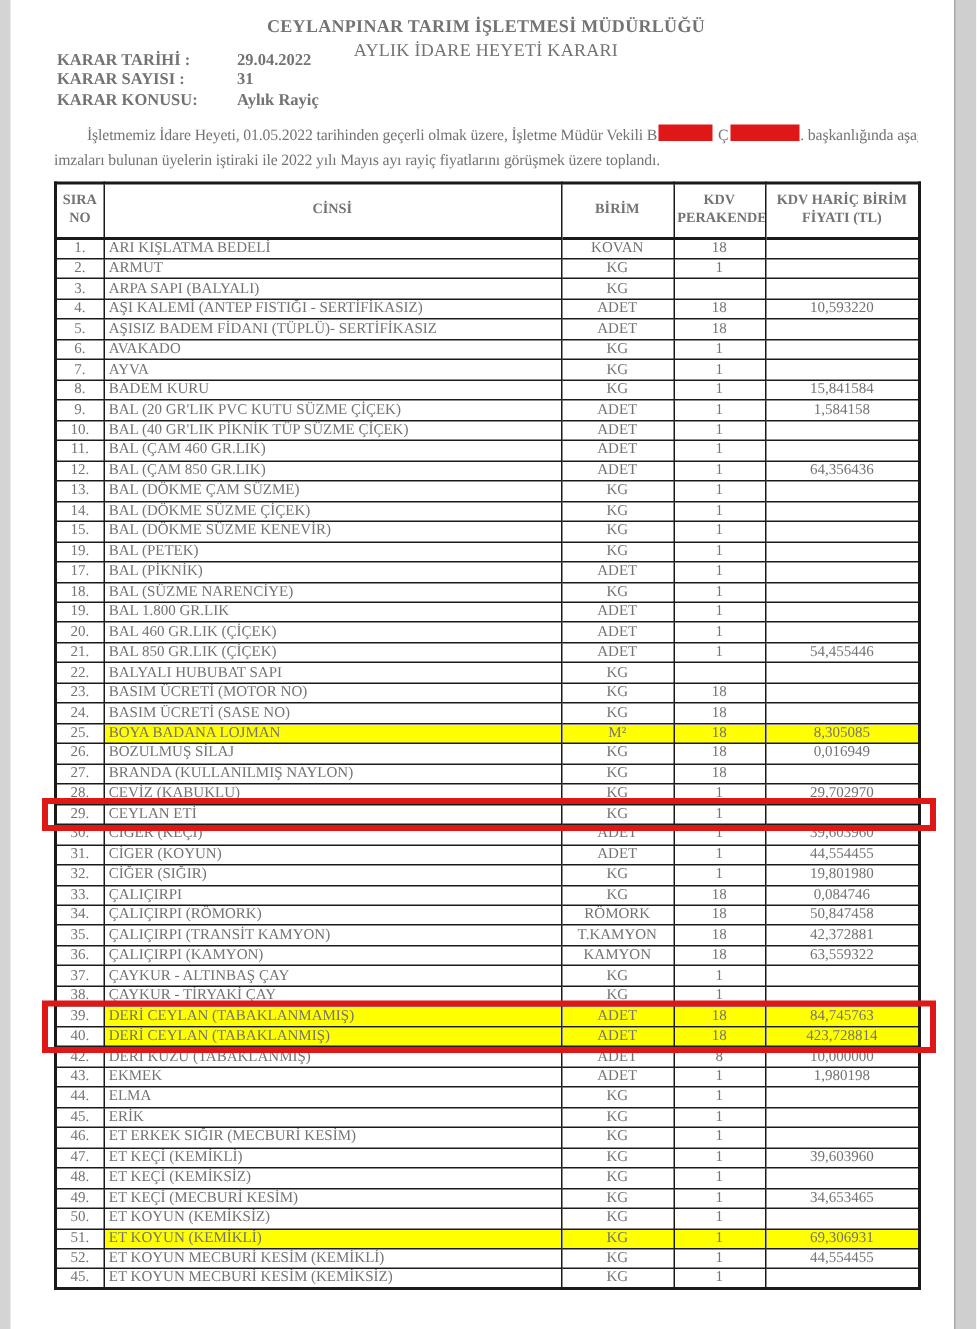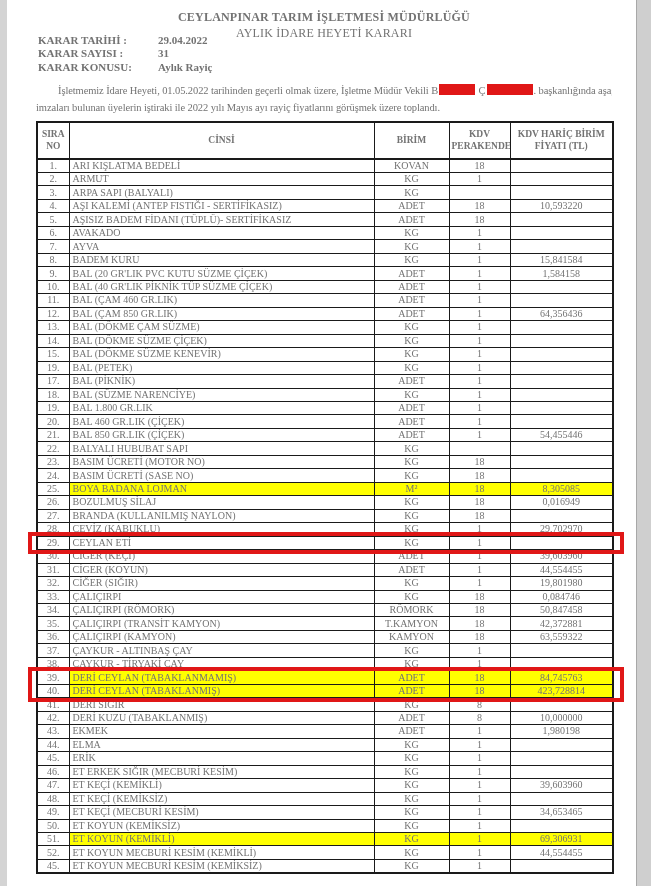--- a/index.html
+++ b/index.html
@@ -372,27 +372,20 @@
             <td class="c-price" style="background: rgb(255, 255, 0);">84,745763</td>
           </tr>
           <tr>
             <td class="c-no">40.</td>
             <td class="c-name" style="background: rgb(255, 255, 0);">DERİ CEYLAN (TABAKLANMIŞ)</td>
             <td class="c-unit" style="background: rgb(255, 255, 0);">ADET</td>
             <td class="c-vat" style="background: rgb(255, 255, 0);">18</td>
             <td class="c-price" style="background: rgb(255, 255, 0);">423,728814</td>
           </tr>
           <tr>
-            <td class="c-no">41.</td>
-            <td class="c-name">DERİ SIĞIR</td>
-            <td class="c-unit">KG</td>
-            <td class="c-vat">8</td>
-            <td class="c-price"></td>
-          </tr>
-          <tr>
             <td class="c-no">42.</td>
             <td class="c-name">DERİ KUZU (TABAKLANMIŞ)</td>
             <td class="c-unit">ADET</td>
             <td class="c-vat">8</td>
             <td class="c-price">10,000000</td>
           </tr>
           <tr>
             <td class="c-no">43.</td>
             <td class="c-name">EKMEK</td>
             <td class="c-unit">ADET</td>

